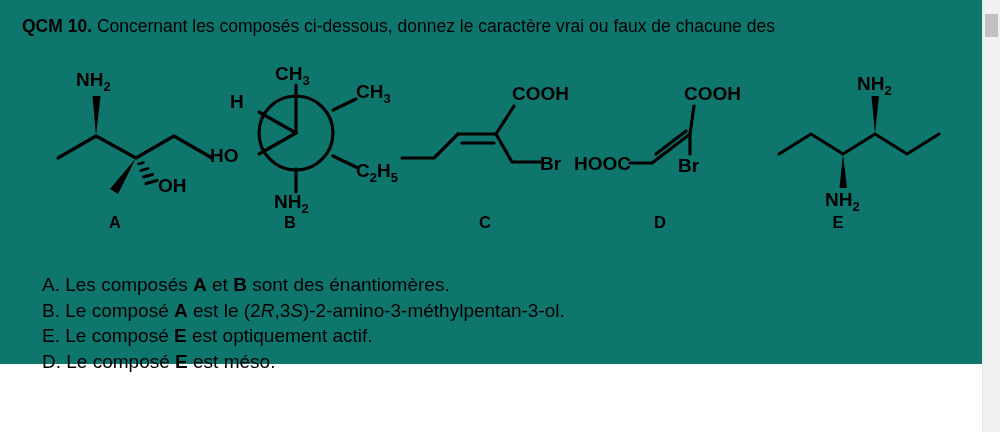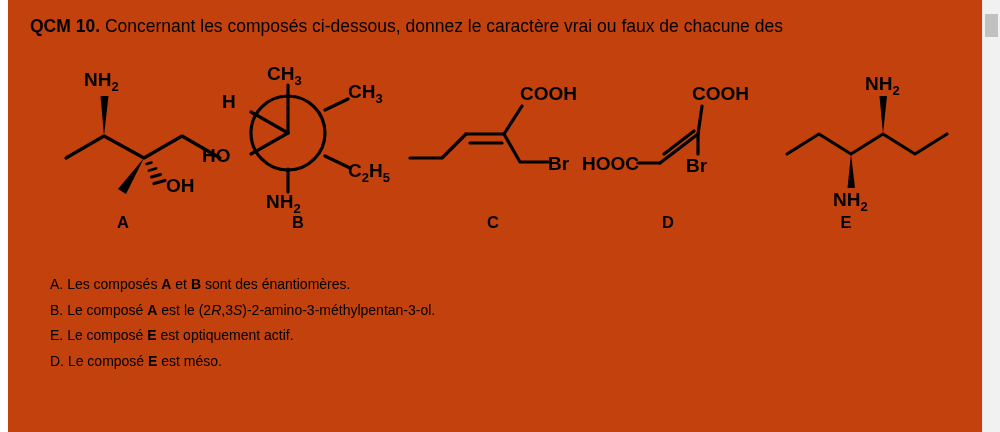--- a/index.html
+++ b/index.html
@@ -12,23 +12,22 @@
     height: 432px;
     position: relative;
     font-family: "Liberation Sans", sans-serif;
     color: #000000;
     overflow: hidden;
   }
   #page {
     position: absolute;
     left: 0; top: 0;
     width: 983px;
-    height: 432px;
-    background: #c2410c;
-    margin-left: 8px;
+    height: 364px;
+    background: #0f766e;
   }
 
   
   .question-block {
     position: absolute;
     left: 22px;
     top: 14px;
     width: 935px;
   }
   .q-line {
@@ -73,21 +72,21 @@
   }
 
   
   .propositions {
     position: absolute;
     left: 42px;
     top: 272px;
     width: 900px;
   }
   .prop-line {
-    font-size: 14px;
+    font-size: 19px;
     line-height: 25.5px;
     white-space: nowrap;
   }
   .prop-line b { font-weight: bold; }
   .prop-line i { font-style: italic; }
 
   
   #scrollbar {
     position: absolute;
     right: 0;
@@ -142,21 +141,21 @@
         <g stroke="#000000" stroke-linecap="round">
           <line x1="90.5" y1="106" x2="95.5" y2="104.5" stroke-width="2.6"></line>
           <line x1="93" y1="112.5" x2="100" y2="110.5" stroke-width="2.8"></line>
           <line x1="95.5" y1="119" x2="104.5" y2="116.5" stroke-width="3"></line>
           <line x1="98" y1="125.5" x2="109" y2="122.5" stroke-width="3.2"></line>
         </g>
         <text class="chem-text" x="110" y="134">OH</text>
       </svg>
     </div>
 
-    <div class="struct" style="left:192px;">
+    <div class="struct" style="left:208px;">
       <svg width="200" height="150" viewBox="0 0 200 150">
 
         <g stroke="#000000" stroke-width="3.2" stroke-linecap="round">
 
           <line x1="125" y1="52" x2="148" y2="41"></line>
 
           <line x1="125" y1="98" x2="150" y2="110"></line>
 
           <line x1="88" y1="111" x2="88" y2="134"></line>
         </g>

